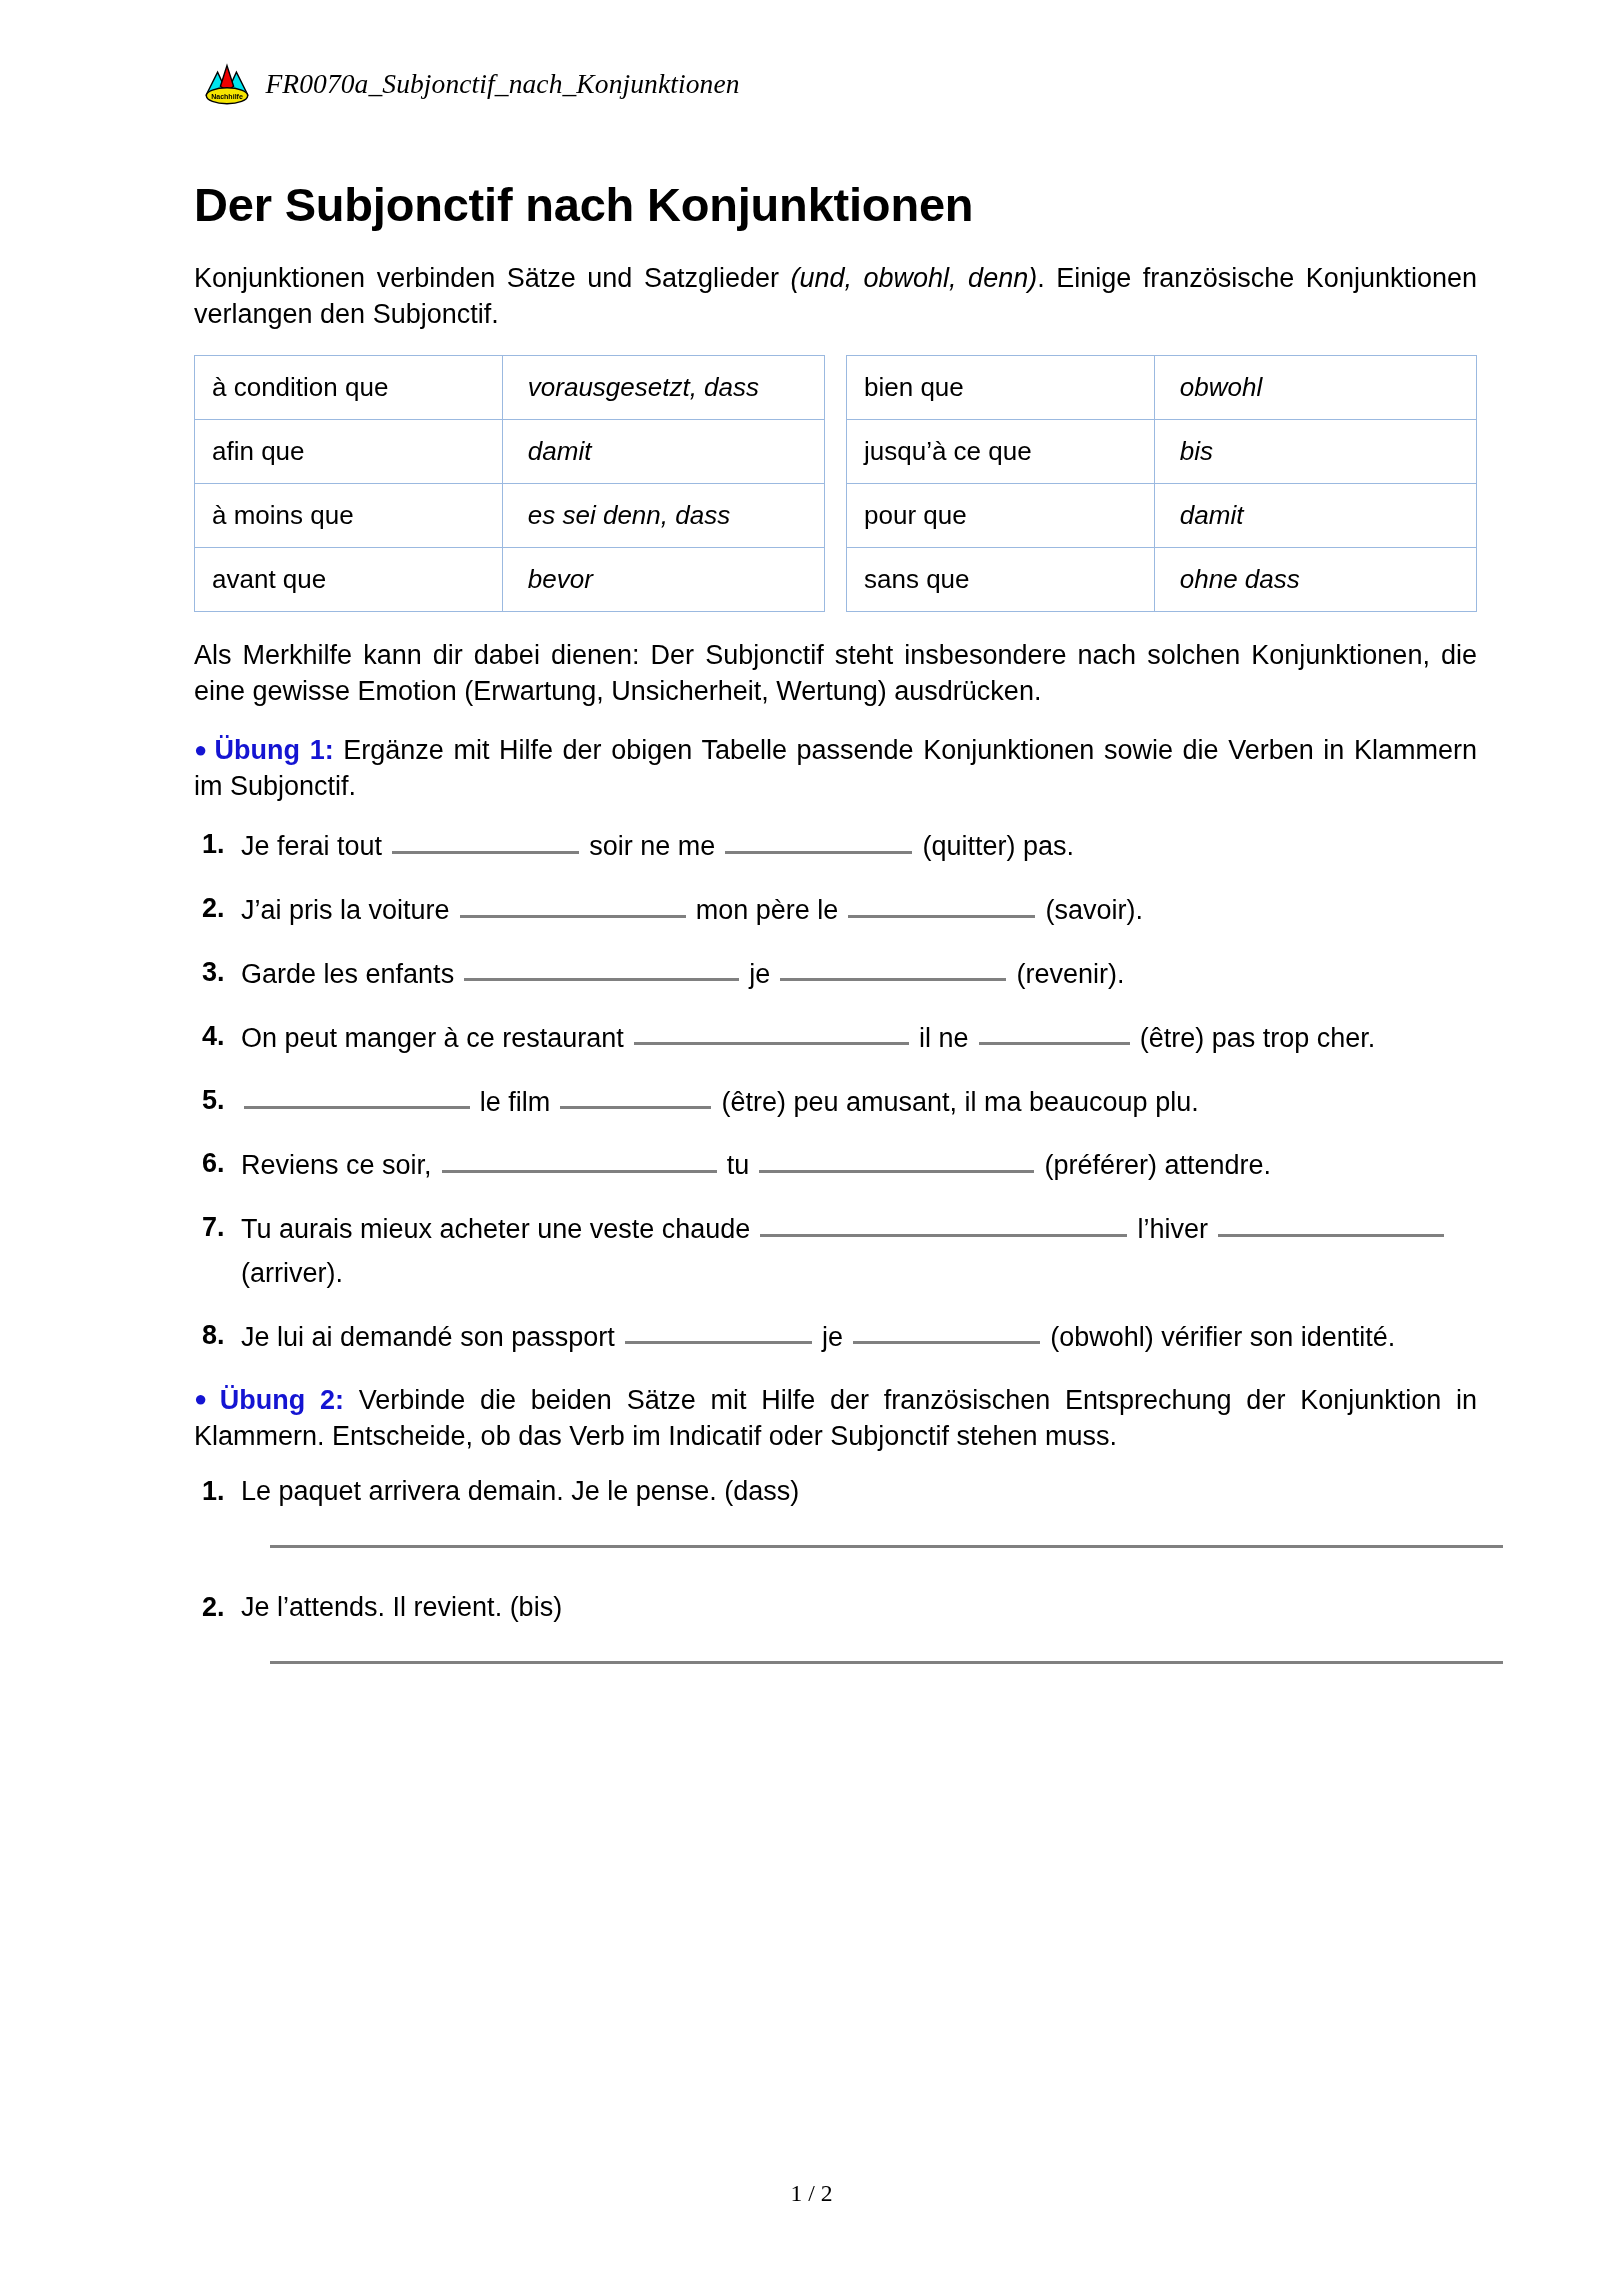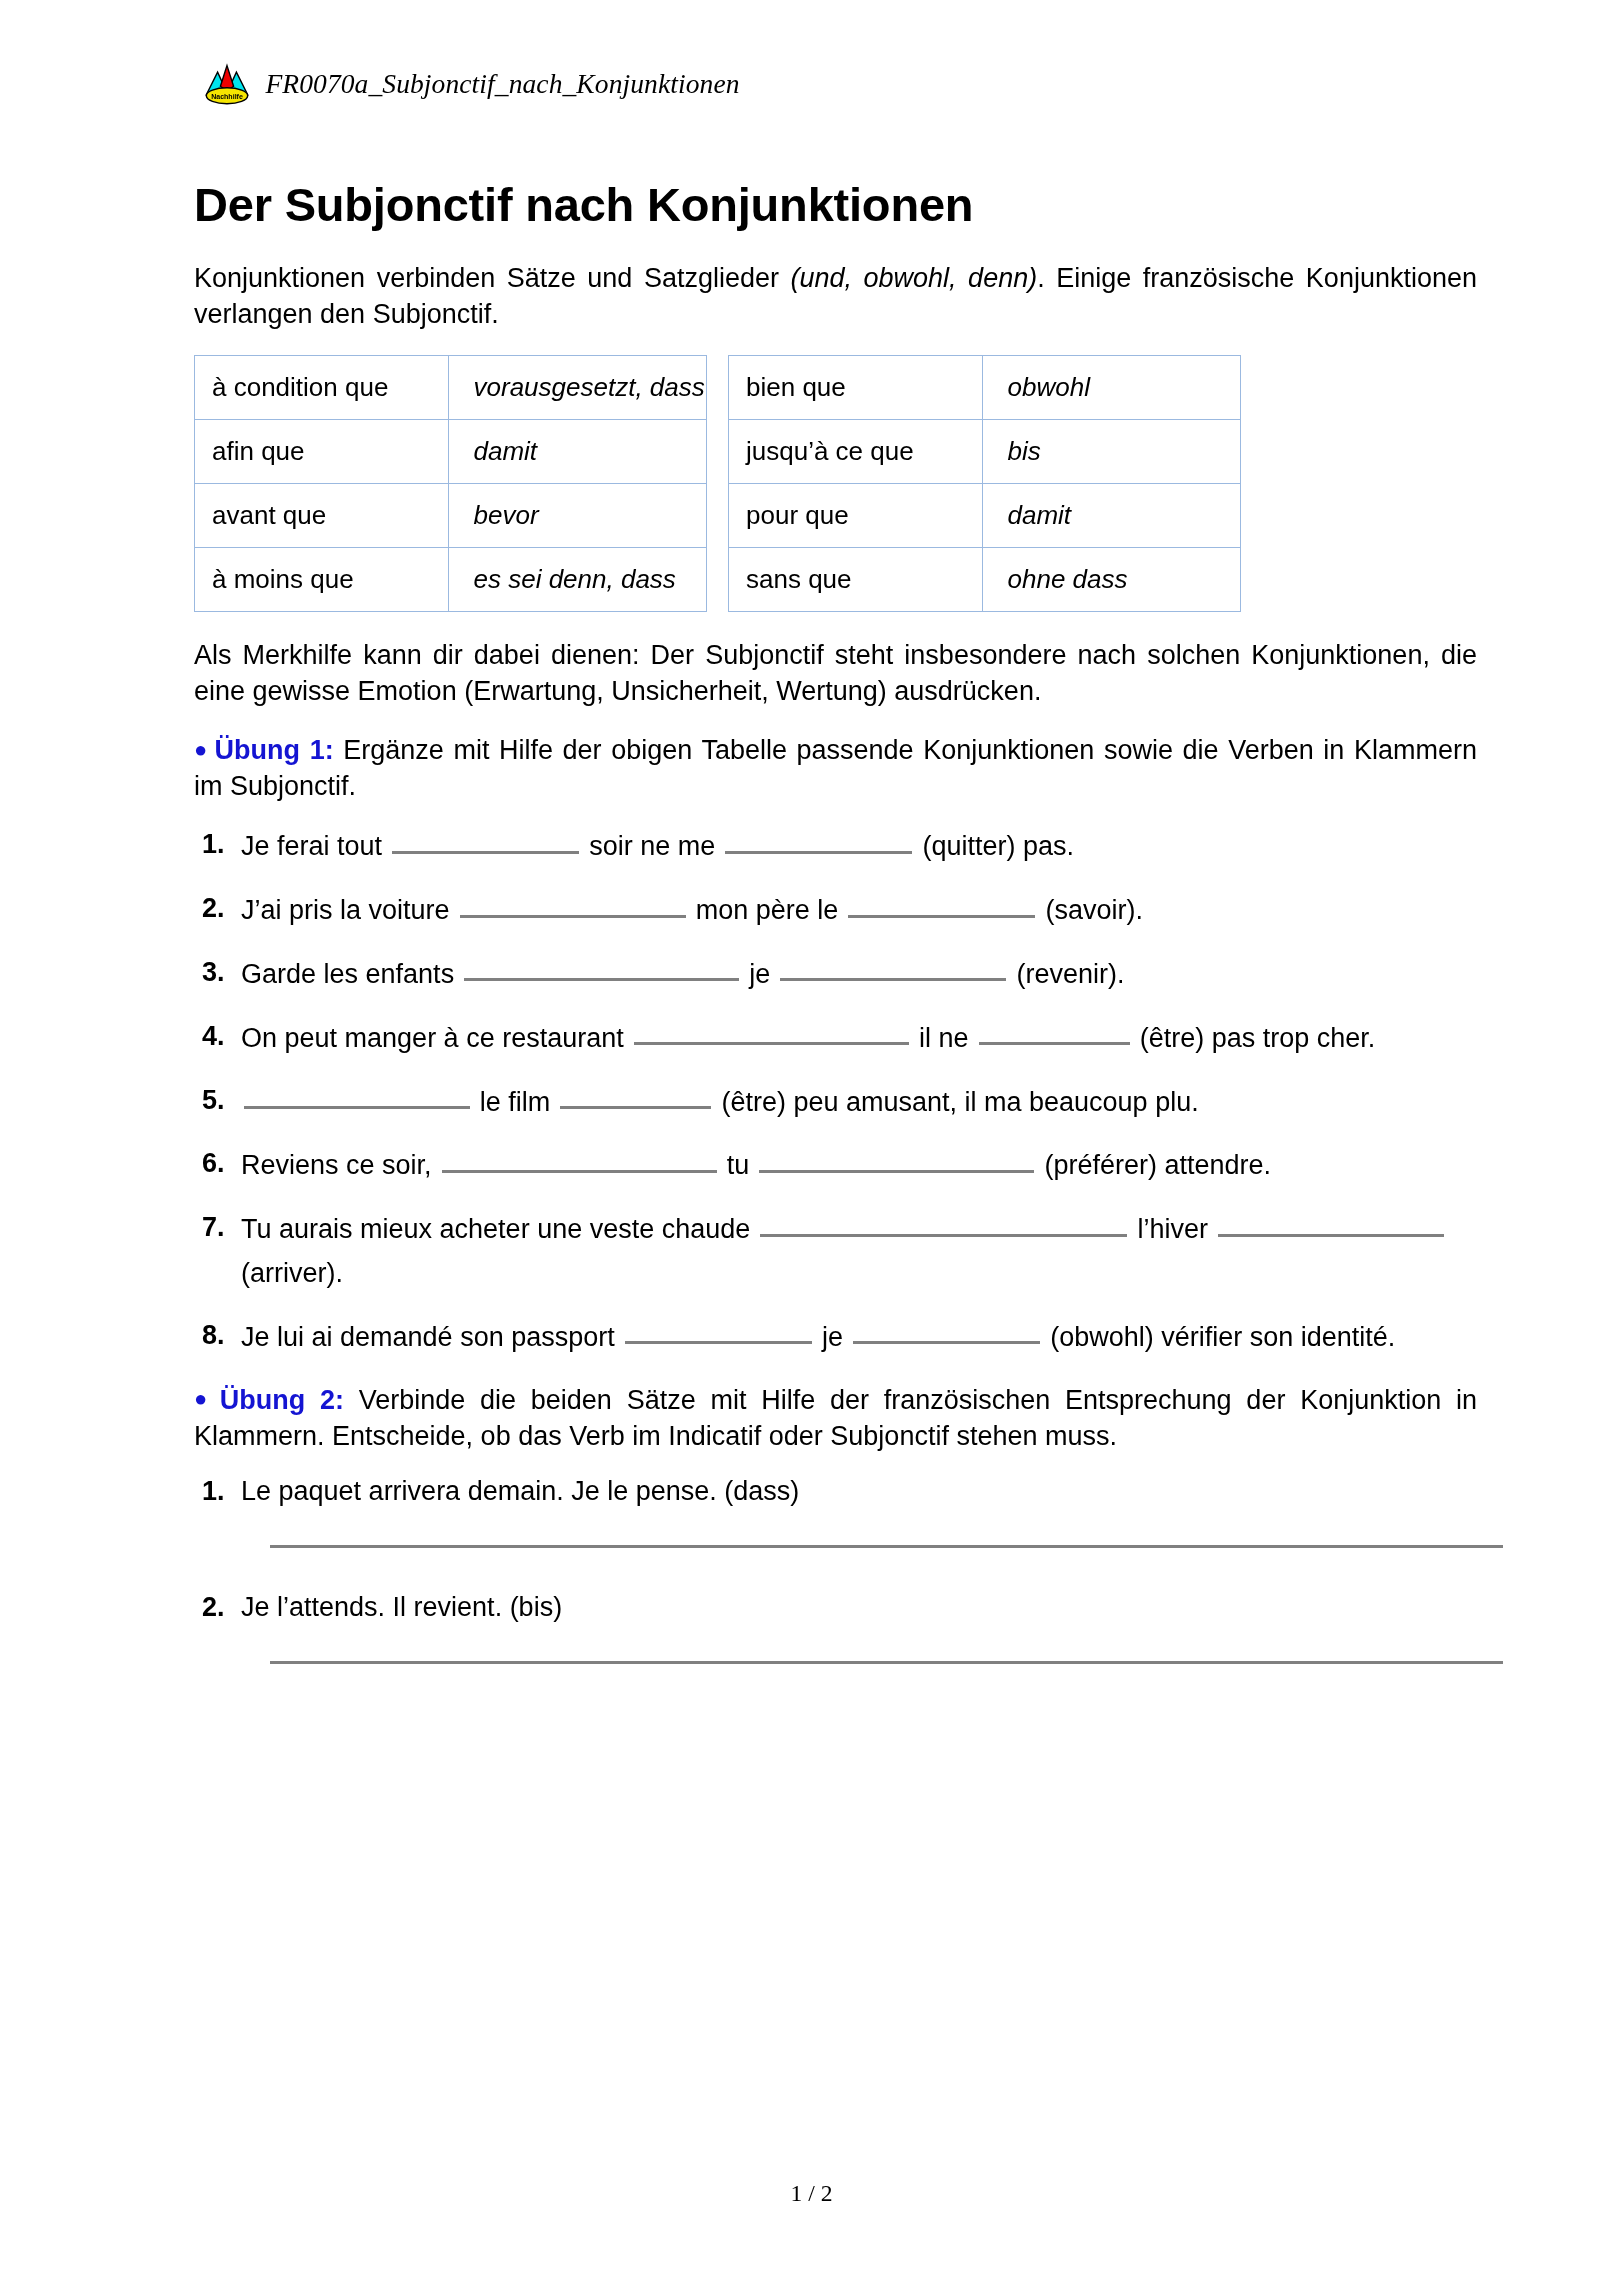--- a/index.html
+++ b/index.html
@@ -76,21 +76,21 @@
   .it { font-style: italic; }
 
   
   .tables {
     display: flex;
     gap: 21px;
     margin: 6.5px 0 26px 0;
   }
   table.conj {
     border-collapse: collapse;
-    width: 513px;
+    width: 631px;
     table-layout: fixed;
     border: 1.3px solid #9bb9e0;
   }
   table.conj td {
     border: 1.3px solid #9bb9e0;
     height: 63px;
     padding: 0 0 0 17px;
     font-size: 26px;
     vertical-align: middle;
     font-stretch: condensed;
@@ -208,27 +208,27 @@
         <tbody>
           <tr>
             <td class="fr">à condition que</td>
             <td class="de">vorausgesetzt, dass</td>
           </tr>
           <tr>
             <td class="fr">afin que</td>
             <td class="de">damit</td>
           </tr>
           <tr>
+            <td class="fr">à moins que</td>
+            <td class="de">es sei denn, dass</td>
+          </tr>
+          <tr>
             <td class="fr">avant que</td>
             <td class="de">bevor</td>
           </tr>
-          <tr>
-            <td class="fr">à moins que</td>
-            <td class="de">es sei denn, dass</td>
-          </tr>
         </tbody>
       </table>
 
       <table class="conj">
         <tbody>
           <tr>
             <td class="fr">bien que</td>
             <td class="de">obwohl</td>
           </tr>
           <tr>

